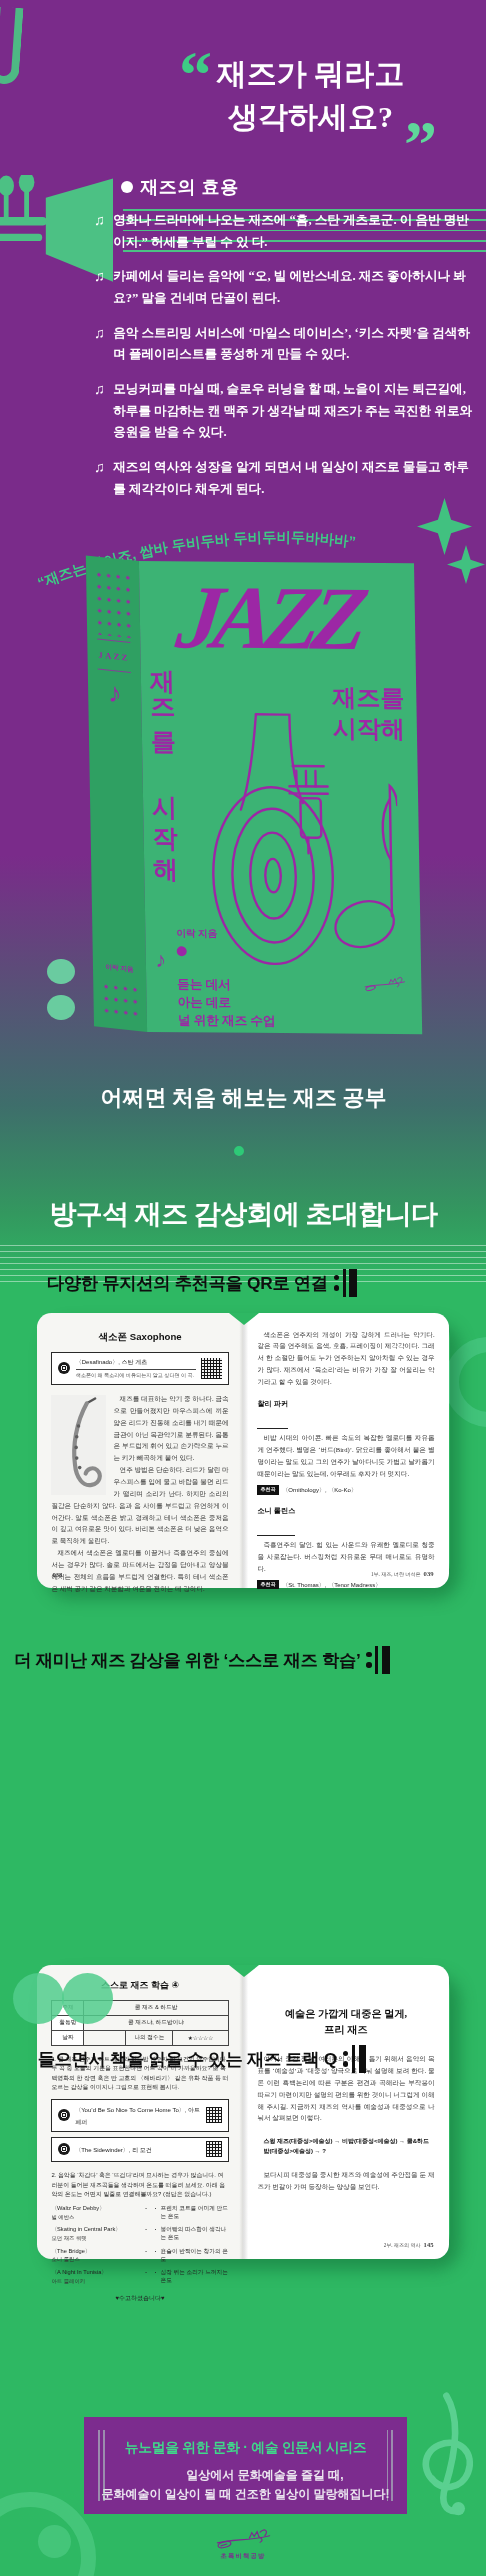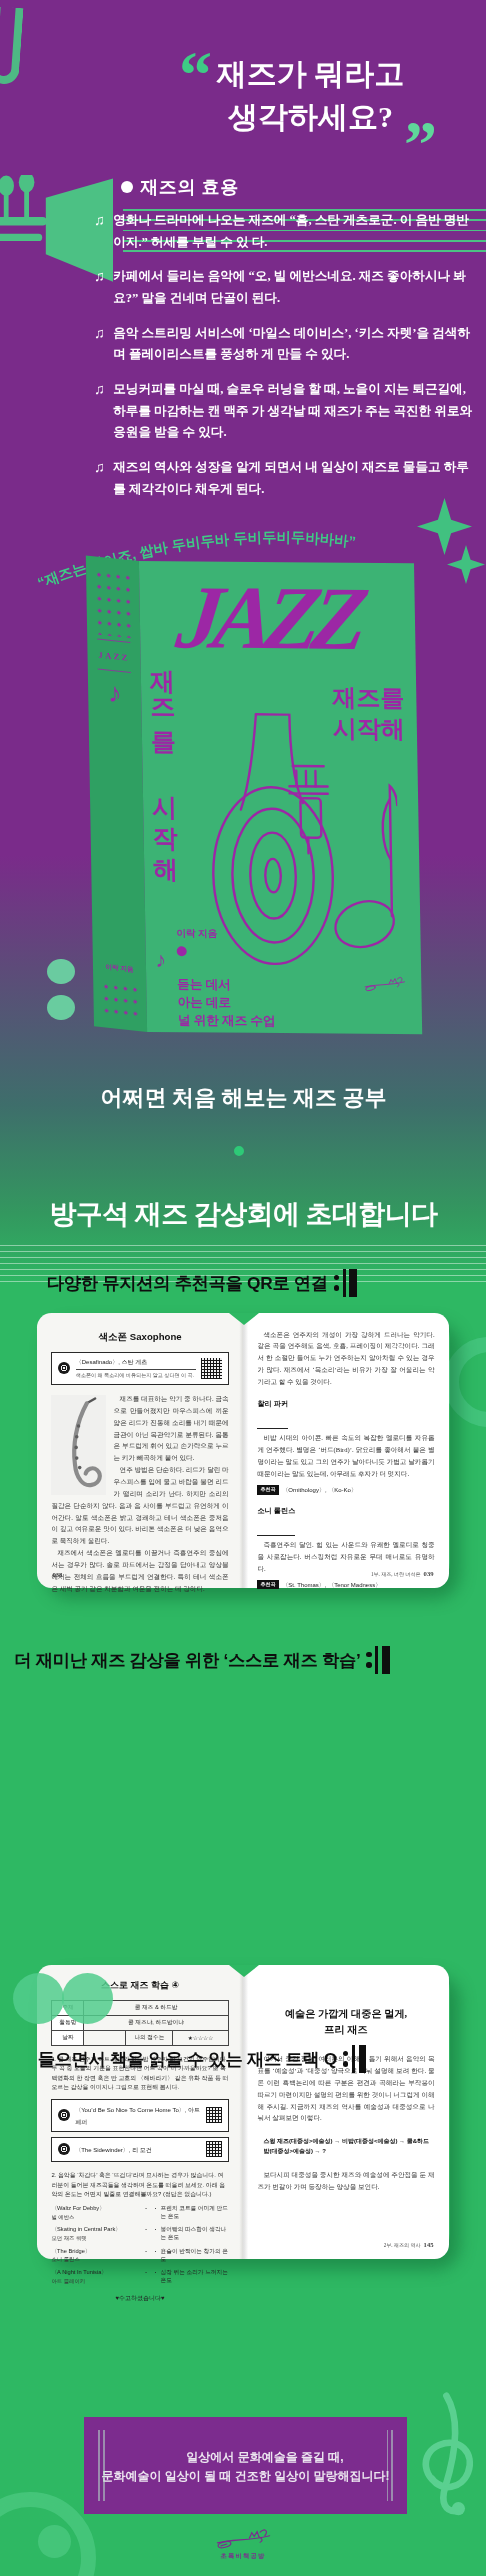--- a/index.html
+++ b/index.html
@@ -481,20 +481,21 @@
     <circle cx="94" cy="196" r="11" fill="currentColor"></circle>
   </svg>
   <div class="abs swirl"></div>
   <div class="abs swirl2"></div>
 
   <div class="abs outro-box">
     <div class="bar bL1"></div>
     <div class="bar bL2"></div>
     <div class="bar bR1"></div>
     <div class="bar bR2"></div>
+    <div class="outro-series">뉴노멀을 위한 문화 · 예술 인문서 시리즈</div>
     <div class="outro-line first">일상에서 문화예술을 즐길 때,</div>
     <div class="outro-line">문화예술이 일상이 될 때 건조한 일상이 말랑해집니다!</div>
   </div>
 
   <div class="abs pub-logo">
     <svg viewBox="0 0 96 42">
       <g fill="none" stroke="currentColor" stroke-width="2" stroke-linecap="round">
         <path d="M4 30 C28 24 62 26 92 18"></path>
         <ellipse cx="16" cy="33" rx="11" ry="4.5" transform="rotate(-14 16 33)"></ellipse>
         <path d="M10 35 l10 -3"></path>

